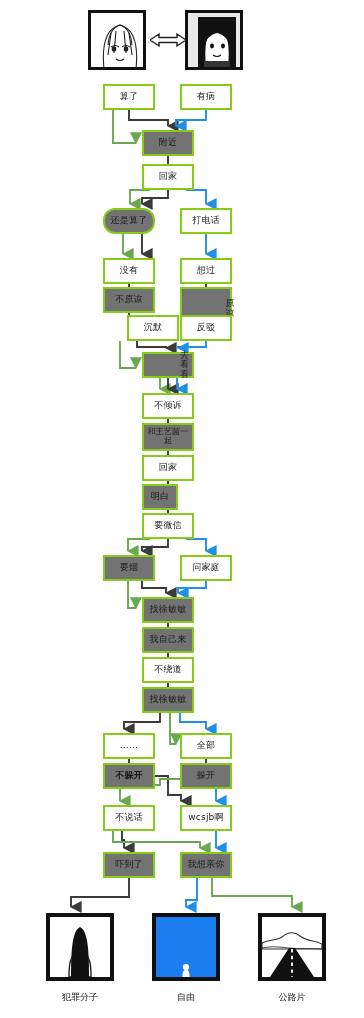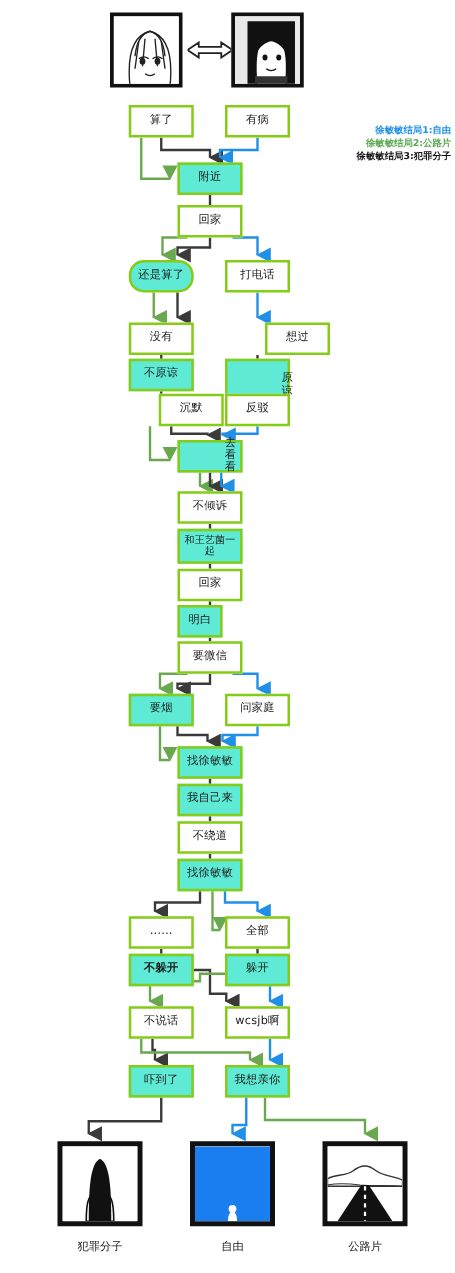--- a/index.html
+++ b/index.html
@@ -11,21 +11,21 @@
   #stage{position:absolute;left:0;top:0;width:364px;height:1018px;}
   svg#wires{position:absolute;left:0;top:0;width:364px;height:1018px;pointer-events:none;}
   .node{
     position:absolute;box-sizing:border-box;
     border:2px solid #84cc16;
     display:flex;align-items:center;justify-content:center;
     text-align:center;line-height:1.05;
     font-size:9px;color:#1a1a1a;letter-spacing:.2px;
     z-index:5;
   }
-  .node.fill{background:#5eead4;}
+  .node.fill{background:#737373;}
   .node.plain{background:#ffffff;}
   .node.two{font-size:8px;line-height:1.1;}
   .legend{position:absolute;z-index:7;font-size:7.5px;line-height:1.42;
           font-weight:bold;white-space:nowrap;text-align:right;}
   .legend div{display:block;}
   .lg-blue{color:#1f8fe8;}
   .lg-green{color:#5aa84f;}
   .lg-black{color:#111111;}
   .portrait{position:absolute;z-index:6;box-sizing:border-box;
             border:3px solid #111;background:#fff;overflow:hidden;}
@@ -170,25 +170,20 @@
       <path d="M29,10 C19,12 16,22 17,30 C20,24 24,21 29,20 C34,21 38,24 41,30 C42,22 39,12 29,10 Z" fill="#111"></path>
       <g fill="#111">
         <ellipse cx="24" cy="33" rx="2" ry="2.4"></ellipse>
         <ellipse cx="35" cy="33" rx="2" ry="2.4"></ellipse>
       </g>
       <path d="M25,42 q4,3 8,0" stroke="#111" stroke-width="1.1" fill="none"></path>
       <path d="M16,48 L42,48 L42,56 L16,56 Z" fill="#333"></path>
     </svg>
   </div>
 
-  <div class="legend" style="left:235px;top:99px;width:126px;">
-    <div class="lg-blue">徐敏敏结局1:自由</div>
-    <div class="lg-green">徐敏敏结局2:公路片</div>
-    <div class="lg-black">徐敏敏结局3:犯罪分子</div>
-  </div>
 
   <div id="nodes">
       <div class="node plain" style="left: 103px; top: 84px; width: 52px; height: 26px;">
         <span>算了</span>
       </div>
       <div class="node plain" style="left: 180px; top: 84px; width: 52px; height: 26px;">
         <span>有病</span>
       </div>
       <div class="node fill" style="left: 142px; top: 130px; width: 52px; height: 26px;">
         <span>附近</span>
@@ -198,21 +193,21 @@
       </div>
       <div class="node fill" style="left: 103px; top: 208px; width: 52px; height: 26px; border-radius: 12px;">
         <span>还是算了</span>
       </div>
       <div class="node plain" style="left: 180px; top: 208px; width: 52px; height: 26px;">
         <span>打电话</span>
       </div>
       <div class="node plain" style="left: 103px; top: 258px; width: 52px; height: 26px;">
         <span>没有</span>
       </div>
-      <div class="node plain" style="left: 180px; top: 258px; width: 52px; height: 26px; margin-left: 32px;">
+      <div class="node plain" style="left: 180px; top: 258px; width: 52px; height: 26px;">
         <span>想过</span>
       </div>
       <div class="node fill" style="left: 103px; top: 287px; width: 52px; height: 26px;">
         <span>不原谅</span>
       </div>
       <div class="node fill" style="left: 180px; top: 287px; width: 52px; height: 43px; padding-left: 48px;">
         <span>原谅</span>
       </div>
       <div class="node plain" style="left: 103px; top: 315px; width: 52px; height: 26px; margin-left: 24px;">
         <span>沉默</span>

